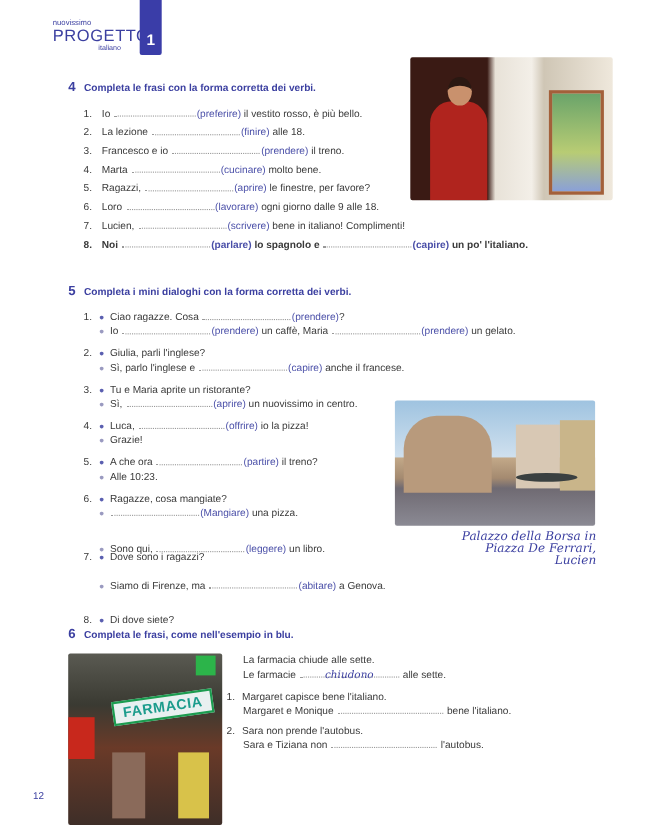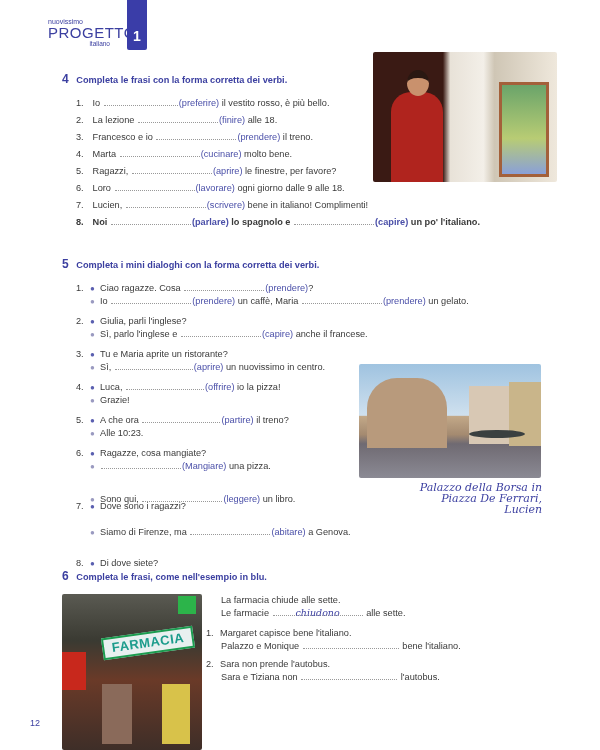--- a/index.html
+++ b/index.html
@@ -226,21 +226,21 @@
 <div class="line" style="left:221px;top:607px;">
   <span>Le farmacie</span>
   <span class="blank" style="width:90px;text-align:center;"><span class="handwriting">chiudono</span></span>
   <span>alle sette.</span>
 </div>
 
 <div class="line" style="left:206px;top:627px;">
   <span class="n">1.</span><span>Margaret capisce bene l'italiano.</span>
 </div>
 <div class="line" style="left:221px;top:640px;">
-  <span>Palazzo e Monique</span>
+  <span>Margaret e Monique</span>
   <span class="blank" style="width:96px"></span>
   <span>bene l'italiano.</span>
 </div>
 <div class="line" style="left:206px;top:658px;">
   <span class="n">2.</span><span>Sara non prende l'autobus.</span>
 </div>
 <div class="line" style="left:221px;top:671px;">
   <span>Sara e Tiziana non</span>
   <span class="blank" style="width:96px"></span>
   <span>l'autobus.</span>

